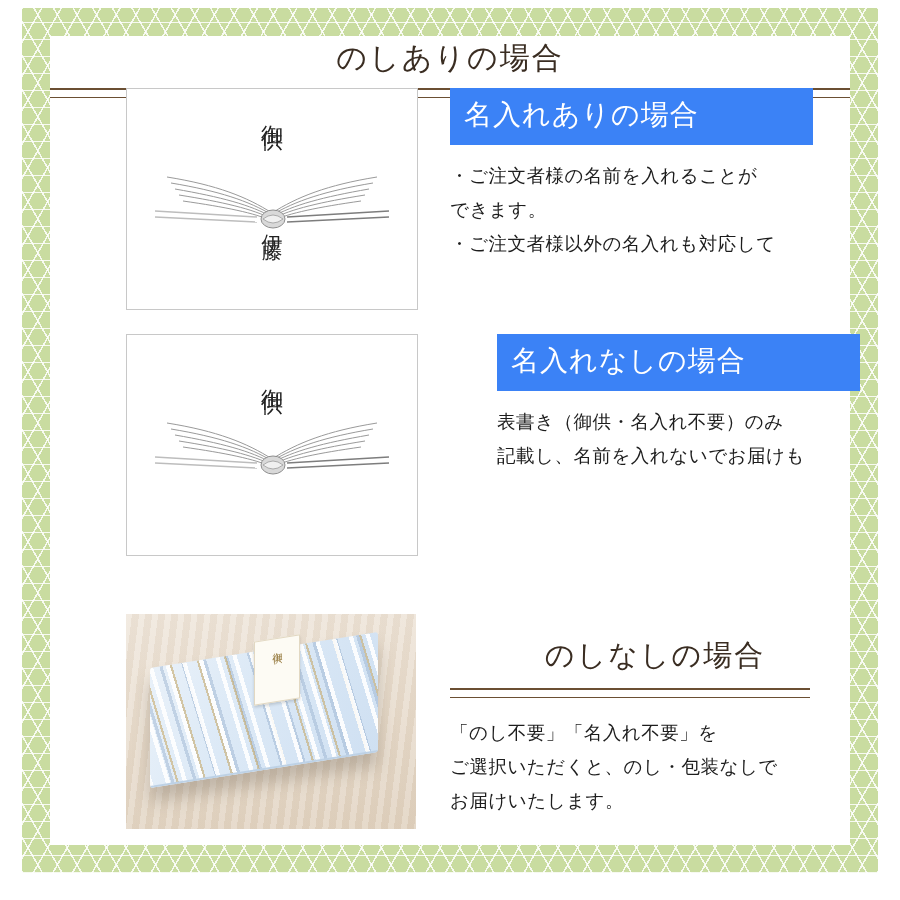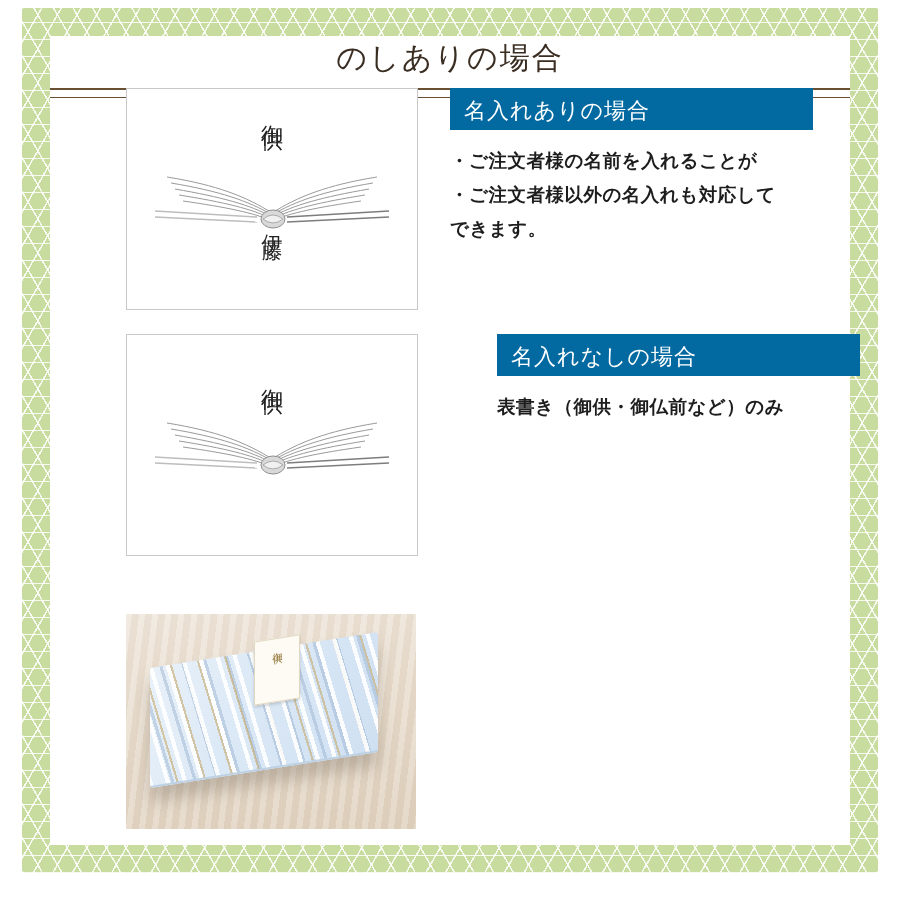--- a/index.html
+++ b/index.html
@@ -94,36 +94,36 @@
   #noshi1 .top-text{top:18px;}
   #noshi1 .bottom-text{top:128px;font-size:21px;}
   #noshi2 .top-text{top:36px;}
 
   
   .rblock{position:absolute;left:400px;width:400px;}
   #rblock1{top:52px;}
   #rblock2{top:298px;margin-left:47px;}
 
   .head-bar{
-    background:#0369a1;
+    background:#3b82f6;
     color:#fff;
-    font-size:22px;
-    padding:8px 14px 4px 14px;
+    font-size:28px;
+    padding:8px 14px 11px 14px;
     letter-spacing:1px;
     width:335px;
     box-sizing:content-box;
   }
   .body-text{
     margin-top:14px;
     font-size:18.5px;
     line-height:1.85;
     color:#1d1d1d;
     letter-spacing:0.5px;
   }
-  .body-text p{margin:0;font-weight:bold;}
+  .body-text p{margin:0;}
 
   
   .photo{
     position:absolute;left:76px;top:578px;
     width:290px;height:215px;
     background:linear-gradient(170deg,#efe6db 0%,#e8dccd 45%,#dfd0bd 100%);
     overflow:hidden;
   }
   .photo .grain{
     position:absolute;inset:0;
@@ -219,22 +219,22 @@
         <path d="M136 130 q10 -8 20 0 q-10 8 -20 0" fill="#f0f0f0" stroke="#9a9a9a" stroke-width=".8"></path>
       </svg>
       <div class="noshi-text top-text">御供</div>
       <div class="noshi-text bottom-text">伊藤</div>
     </div>
 
     <div class="rblock" id="rblock1">
       <div class="head-bar">名入れありの場合</div>
       <div class="body-text">
         <p>・ご注文者様の名前を入れることが</p>
+        <p>できます。</p>
         <p>・ご注文者様以外の名入れも対応して</p>
-        <p>できます。</p>
       </div>
     </div>
 
     <div class="noshi-card" id="noshi2">
       <svg class="mizuhiki" viewBox="0 0 290 220">
         <g stroke="#9a9a9a" fill="none" stroke-width="1">
           <path d="M40 88 C 90 96, 120 108, 145 124"></path>
           <path d="M44 94 C 92 102, 122 112, 145 126"></path>
           <path d="M48 100 C 94 108, 124 116, 145 128"></path>
           <path d="M52 106 C 96 113, 126 120, 145 130"></path>
@@ -255,30 +255,40 @@
         </g>
         <ellipse cx="146" cy="130" rx="12" ry="9" fill="#d9d9d9" stroke="#8e8e8e" stroke-width="1"></ellipse>
         <path d="M136 130 q10 -8 20 0 q-10 8 -20 0" fill="#f0f0f0" stroke="#9a9a9a" stroke-width=".8"></path>
       </svg>
       <div class="noshi-text top-text">御供</div>
     </div>
 
     <div class="rblock" id="rblock2">
       <div class="head-bar">名入れなしの場合</div>
       <div class="body-text">
-        <p>表書き（御供・御仏前など）のみ</p>
+        <p>表書き（御供・名入れ不要）のみ</p>
+        <p>記載し、名前を入れないでお届けも</p>
       </div>
     </div>
 
     <div class="photo">
       <div class="grain"></div>
       <div class="box3d">
         <div class="stripes"></div>
         <div class="side"></div>
       </div>
       <div class="tag">
         <span>御供</span>
       </div>
     </div>
 
+    <div id="sec3">
+      <div class="title3">のしなしの場合</div>
+      <div class="rule-double2"></div>
+      <div class="body-text">
+        <p>「のし不要」「名入れ不要」を</p>
+        <p>ご選択いただくと、のし・包装なしで</p>
+        <p>お届けいたします。</p>
+      </div>
+    </div>
 
   </div>
 </div>
 
 </body></html>

